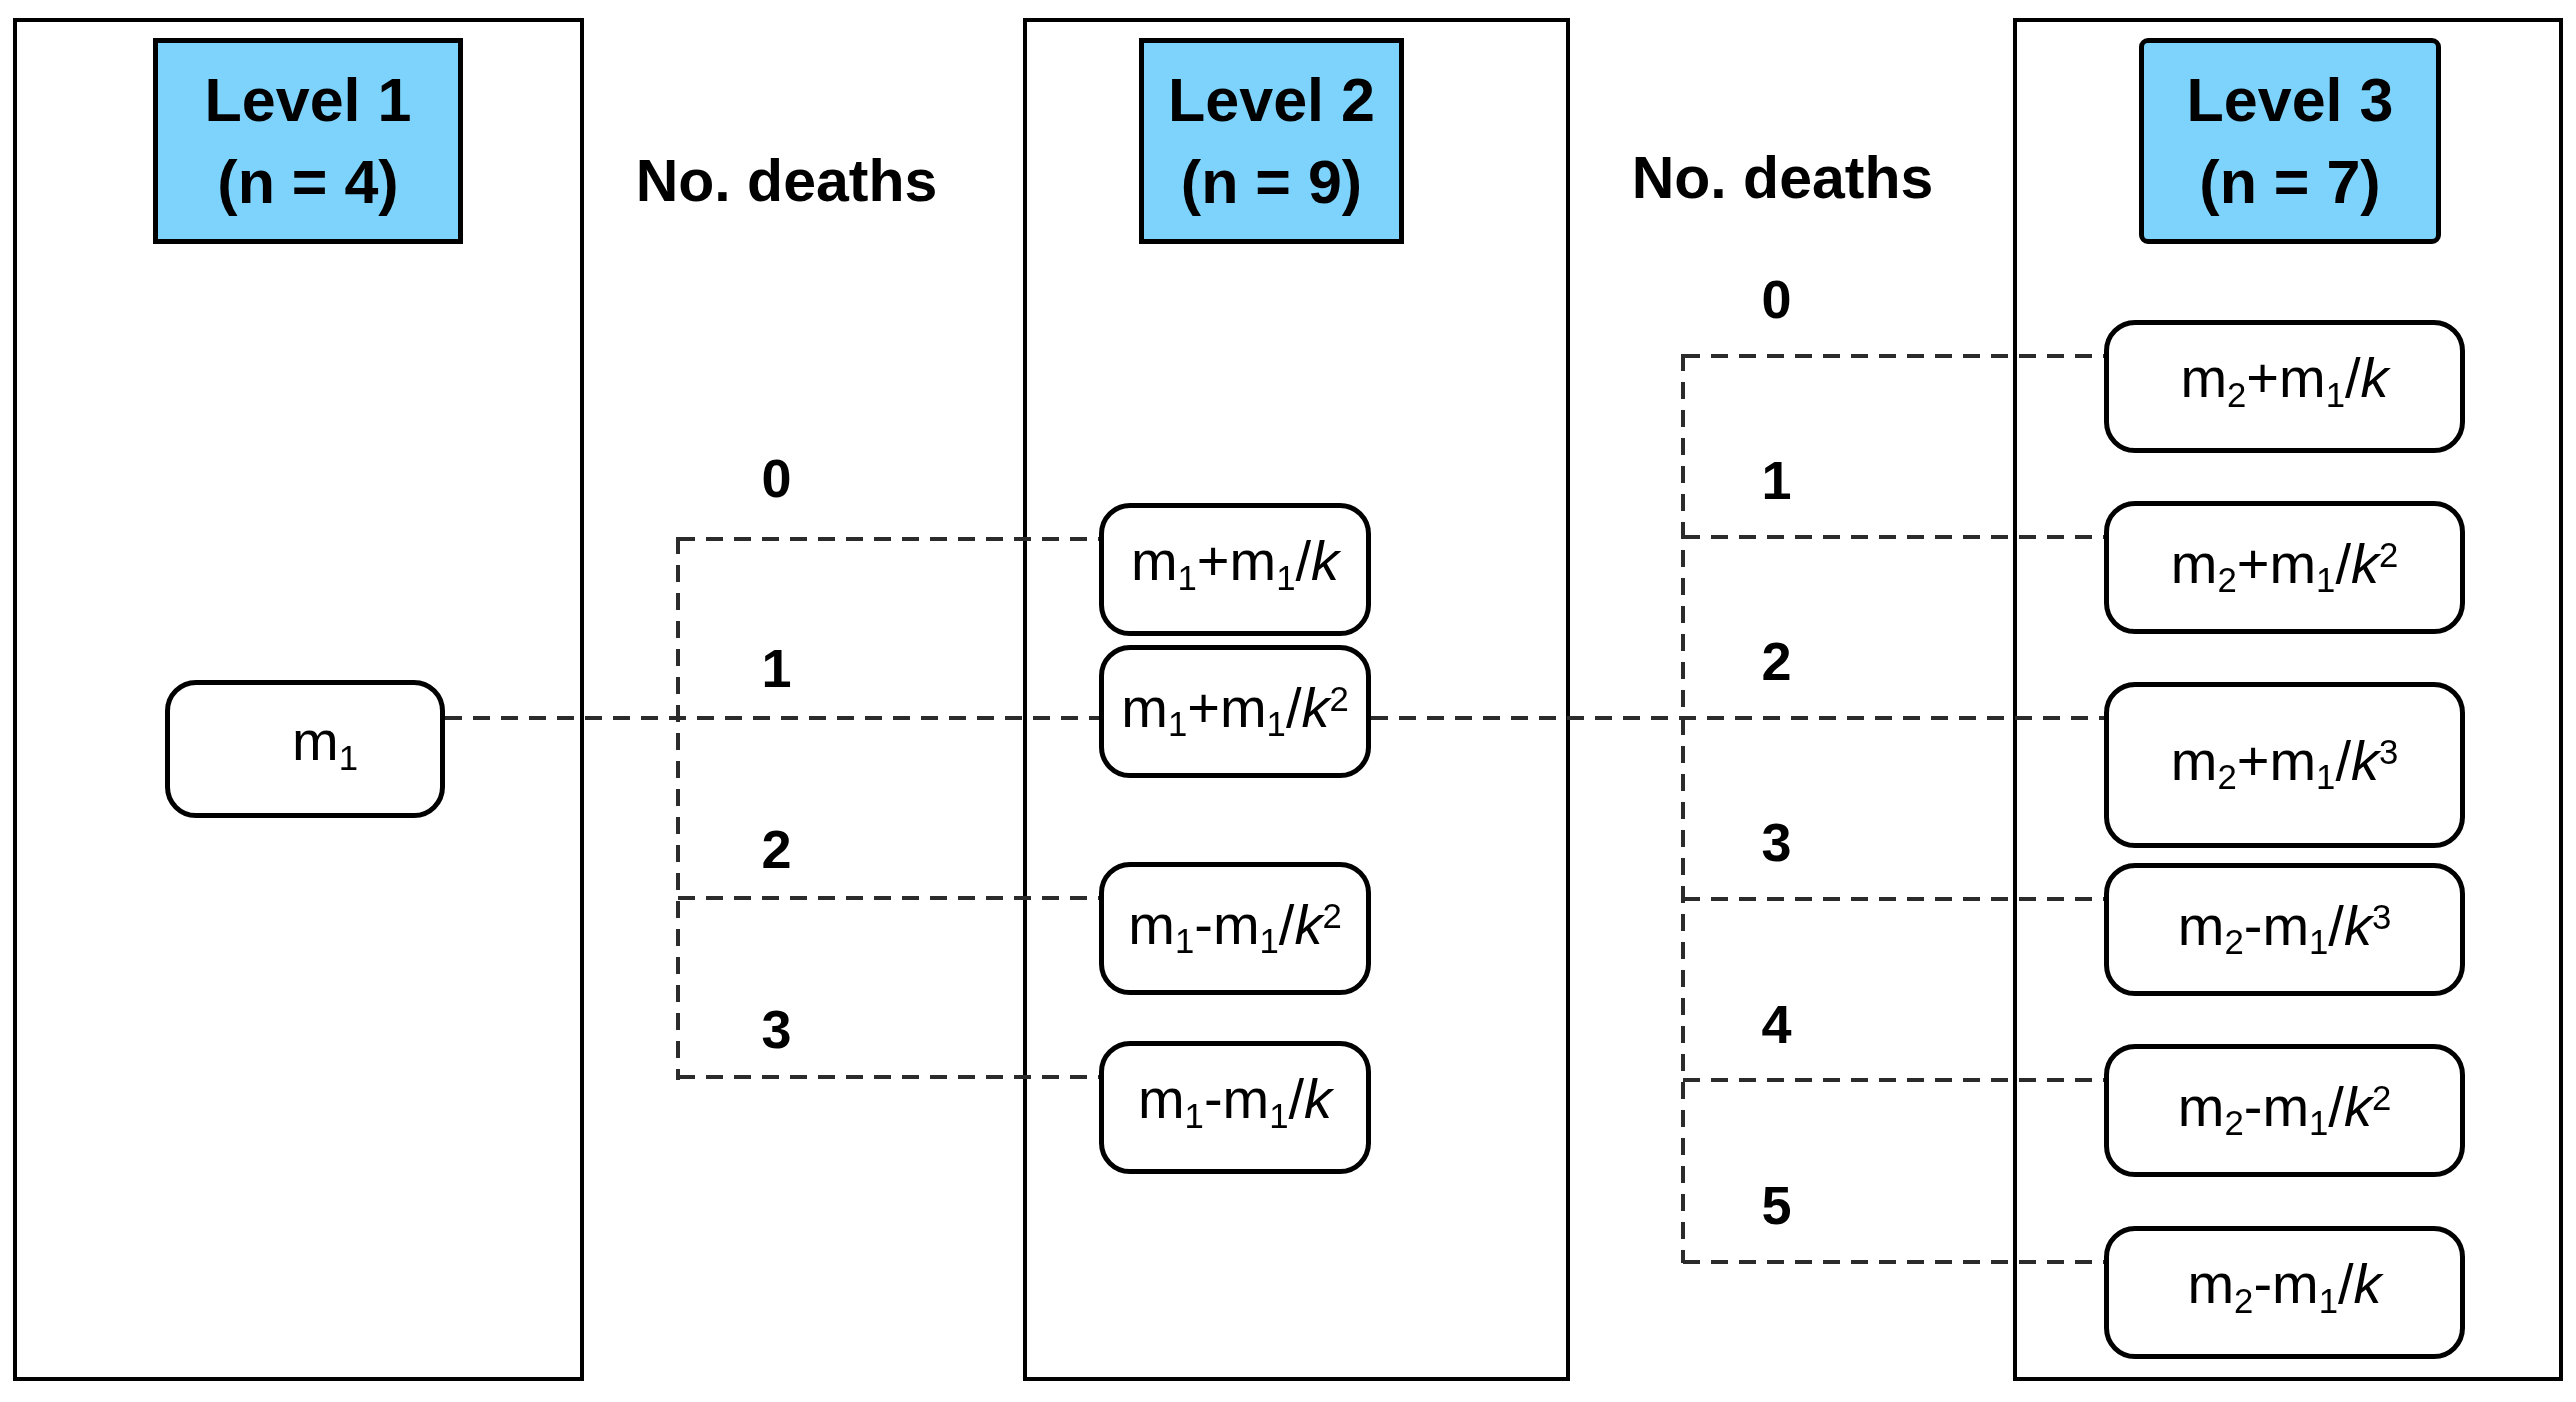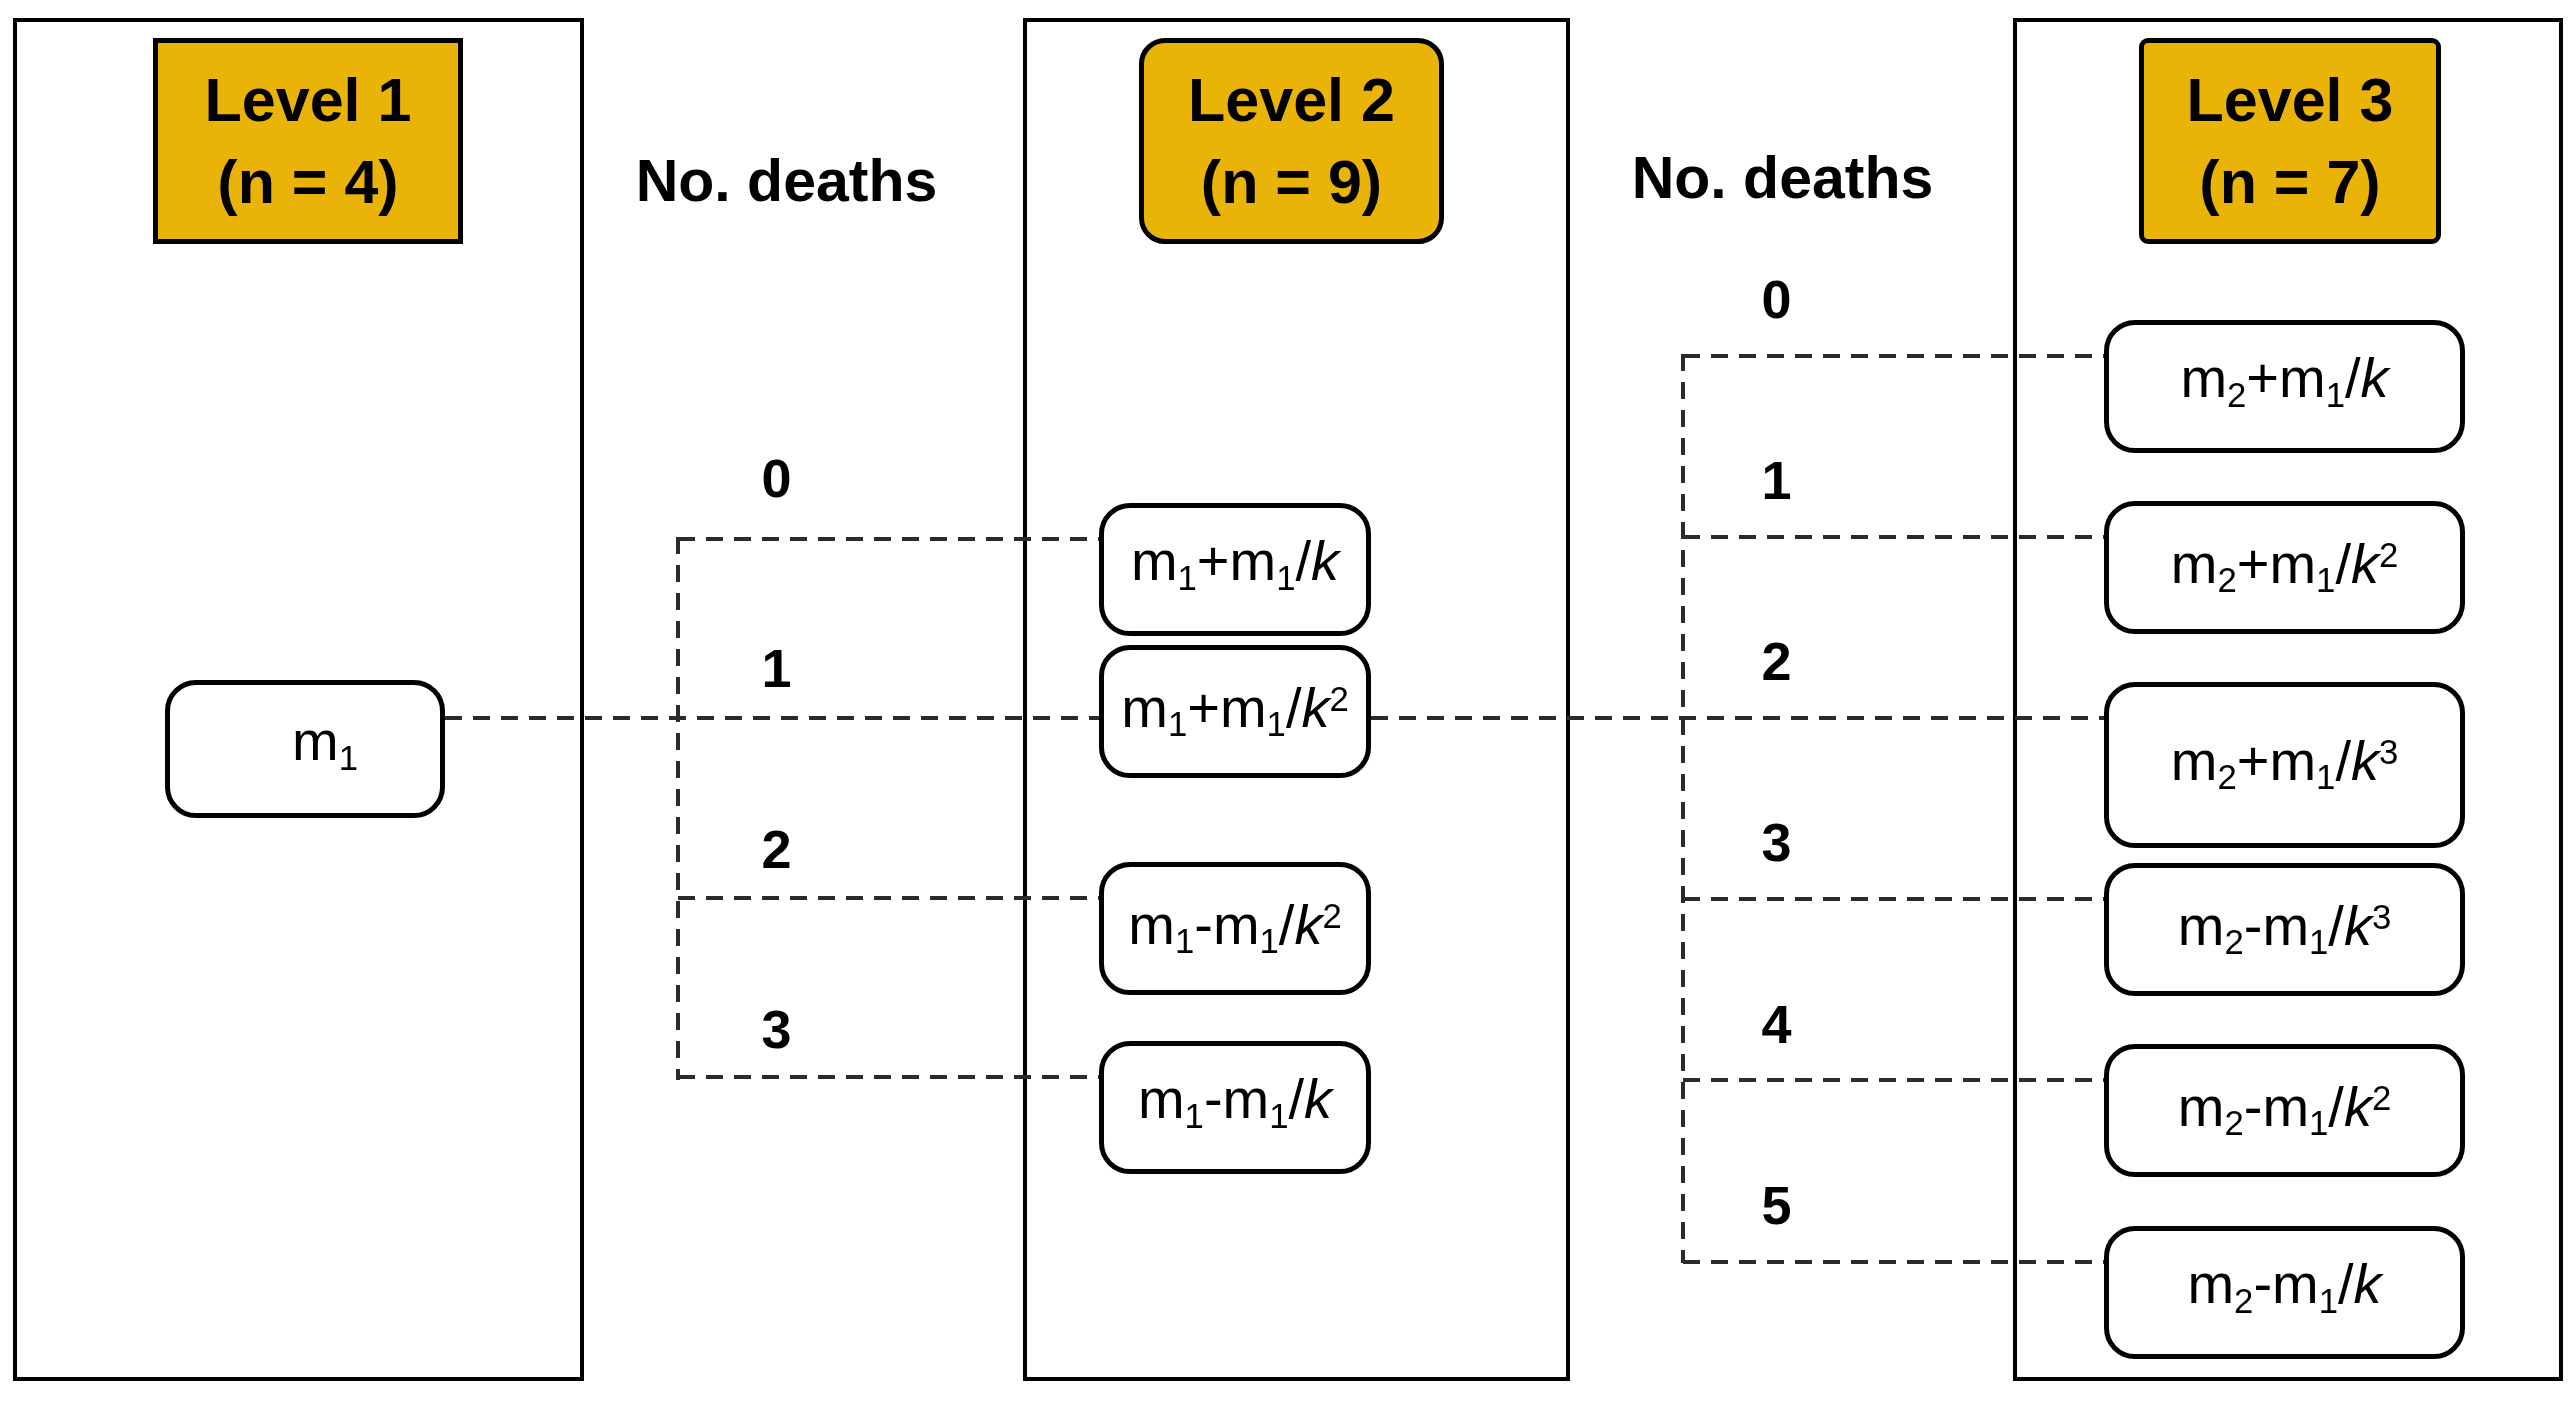--- a/index.html
+++ b/index.html
@@ -1,19 +1,19 @@
 <!DOCTYPE html>
 <html style="font-size:13px"><head>
 <meta charset="utf-8">
 <style>
   html,body{margin:0;padding:0;background:#ffffff;}
   body{width:2576px;height:1403px;font-family:"Liberation Sans","DejaVu Sans",sans-serif;color:#000;}
   .canvas{position:relative;width:2576px;height:1403px;background:#fff;overflow:hidden;}
   .col{position:absolute;border:4.1px solid #000;background:transparent;box-sizing:border-box;z-index:1;}
-  .hdr{position:absolute;top:38px;height:206px;border:5px solid #000;background:#eab308;box-sizing:border-box;
+  .hdr{position:absolute;top:38px;height:206px;border:5px solid #000;background:#7dd3fc;box-sizing:border-box;
        display:flex;flex-direction:column;align-items:center;justify-content:center;z-index:3;}
   .hline{font-weight:bold;font-size:61px;line-height:82px;white-space:nowrap;}
   .deaths-label{position:absolute;font-weight:bold;font-size:59px;line-height:76px;text-align:center;z-index:3;white-space:nowrap;}
   .num{position:absolute;width:99px;font-weight:bold;font-size:54px;line-height:69px;text-align:center;z-index:3;}
   .rbox{position:absolute;border:5px solid #000;border-radius:31px;background:#fff;box-sizing:border-box;
         display:flex;align-items:center;justify-content:center;z-index:3;margin-top:31px;}
   .formula{font-size:56px;line-height:56px;white-space:nowrap;}
   .formula .sub{font-size:0.62em;vertical-align:-0.28em;}
   .formula .sup{font-size:0.62em;vertical-align:0.45em;}
   .formula .it{font-style:italic;}
@@ -43,21 +43,21 @@
   <div class="hdash" style="left:1683px;top:354px;width:422px;"></div>
   <div class="hdash" style="left:1683px;top:535px;width:422px;"></div>
   <div class="hdash" style="left:1683px;top:897px;width:422px;"></div>
   <div class="hdash" style="left:1683px;top:1078px;width:422px;"></div>
   <div class="hdash" style="left:1683px;top:1260px;width:422px;"></div>
 
   <div class="hdr" style="left:153px;width:310px;">
     <div class="hline">Level 1</div>
     <div class="hline">(n = 4)</div>
   </div>
-  <div class="hdr" style="left:1139px;width:305px;border-radius:26px;">
+  <div class="hdr" style="left:1139px;width:265px;">
     <div class="hline">Level 2</div>
     <div class="hline">(n = 9)</div>
   </div>
   <div class="hdr" style="left:2139px;width:302px;border-radius:9px;">
     <div class="hline">Level 3</div>
     <div class="hline">(n = 7)</div>
   </div>
 
   <div class="deaths-label" style="left:597px;top:143px;width:379px;">No. deaths</div>
   <div class="deaths-label" style="left:1593px;top:140px;width:379px;">No. deaths</div>

